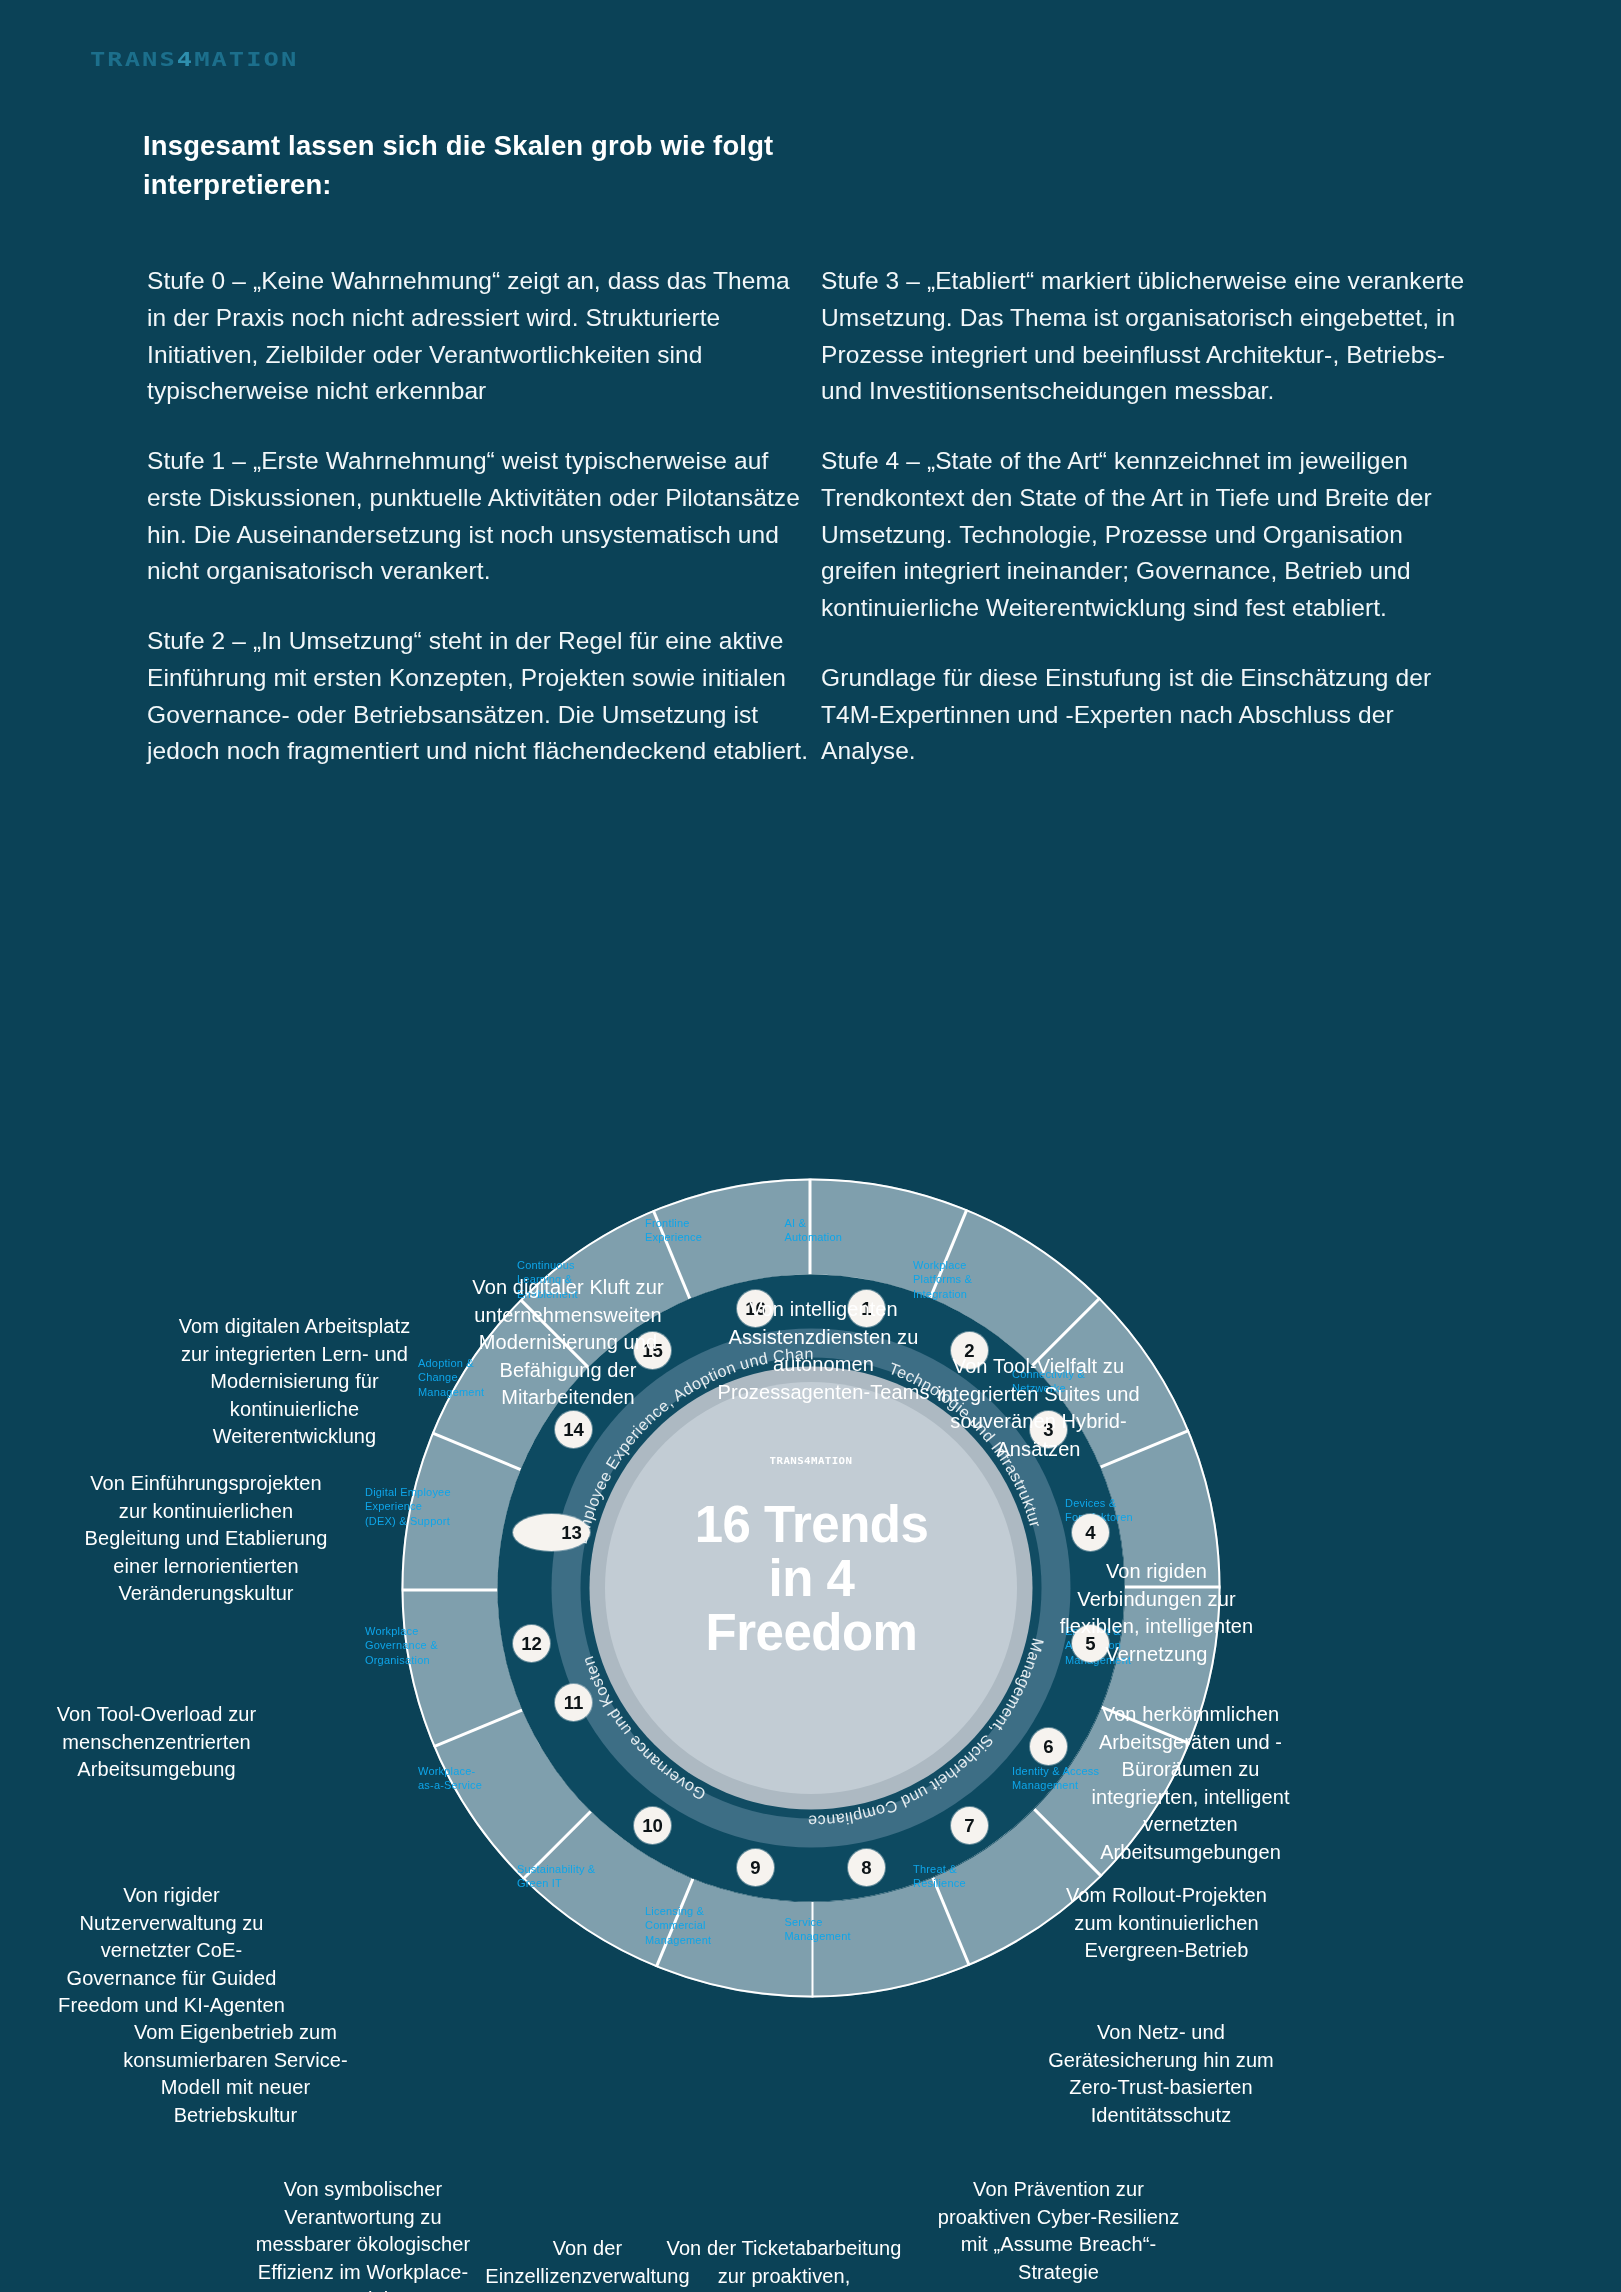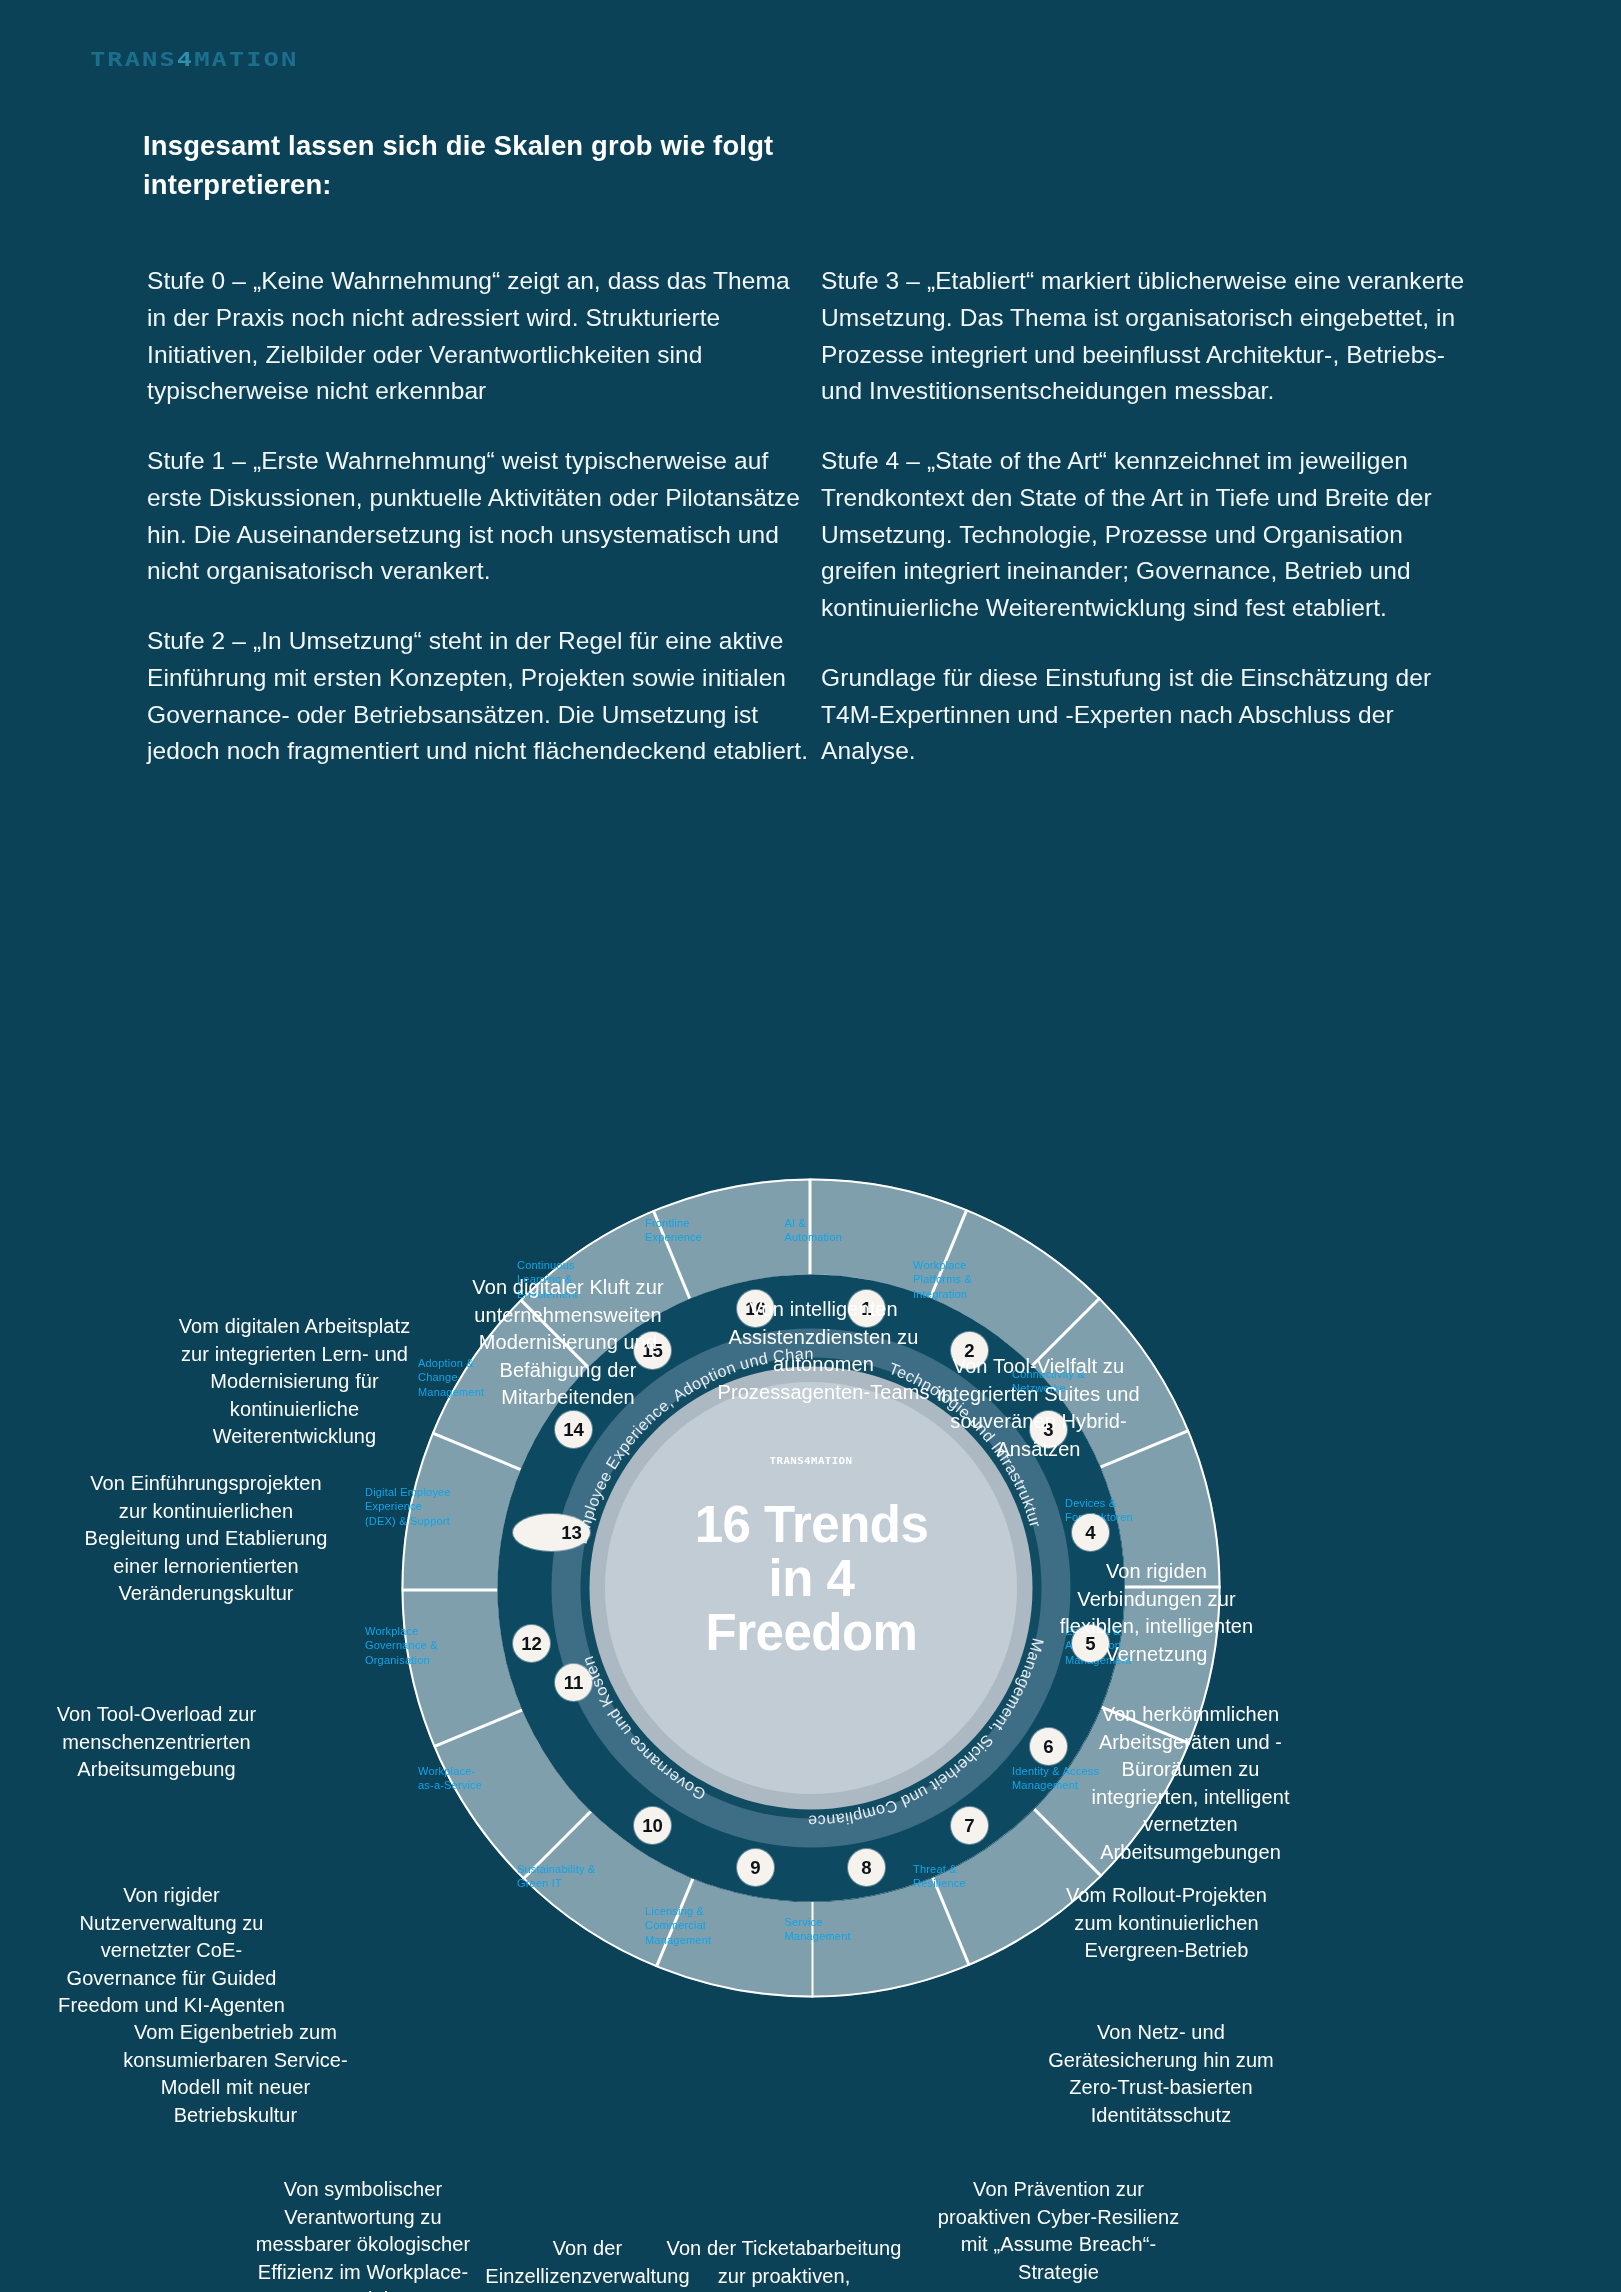--- a/index.html
+++ b/index.html
@@ -299,21 +299,21 @@
         <div class="num" style="margin-left: 37px; margin-top: -298px;">1</div>
         <div class="num" style="margin-left: 140px; margin-top: -256px;">2</div>
         <div class="num" style="margin-left: 219px; margin-top: -177px;">3</div>
         <div class="num" style="margin-left: 261px; margin-top: -74px;">4</div>
         <div class="num" style="margin-left: 261px; margin-top: 37px;">5</div>
         <div class="num" style="margin-left: 219px; margin-top: 140px;">6</div>
         <div class="num" style="margin-left: 140px; margin-top: 219px;">7</div>
         <div class="num" style="margin-left: 37px; margin-top: 261px;">8</div>
         <div class="num" style="margin-left: -74px; margin-top: 261px;">9</div>
         <div class="num" style="margin-left: -177px; margin-top: 219px;">10</div>
-        <div class="num" style="margin-left: -256px; margin-top: 76px;">11</div>
+        <div class="num" style="margin-left: -256px; margin-top: 96px;">11</div>
         <div class="num" style="margin-left: -298px; margin-top: 37px;">12</div>
         <div class="num" style="margin-left: -298px; margin-top: -74px; padding-left: 40px;">13</div>
         <div class="num" style="margin-left: -256px; margin-top: -177px;">14</div>
         <div class="num" style="margin-left: -177px; margin-top: -256px;">15</div>
         <div class="num" style="margin-left: -74px; margin-top: -298px;">16</div>
       </div>
   </div>
 
   <div id="callouts-holder">
       <div class="callout" style="left: 706px; top: 355px; width: 235px; text-align: center;">Von intelligenten Assistenzdiensten zu autonomen Prozessagenten-Teams</div>

